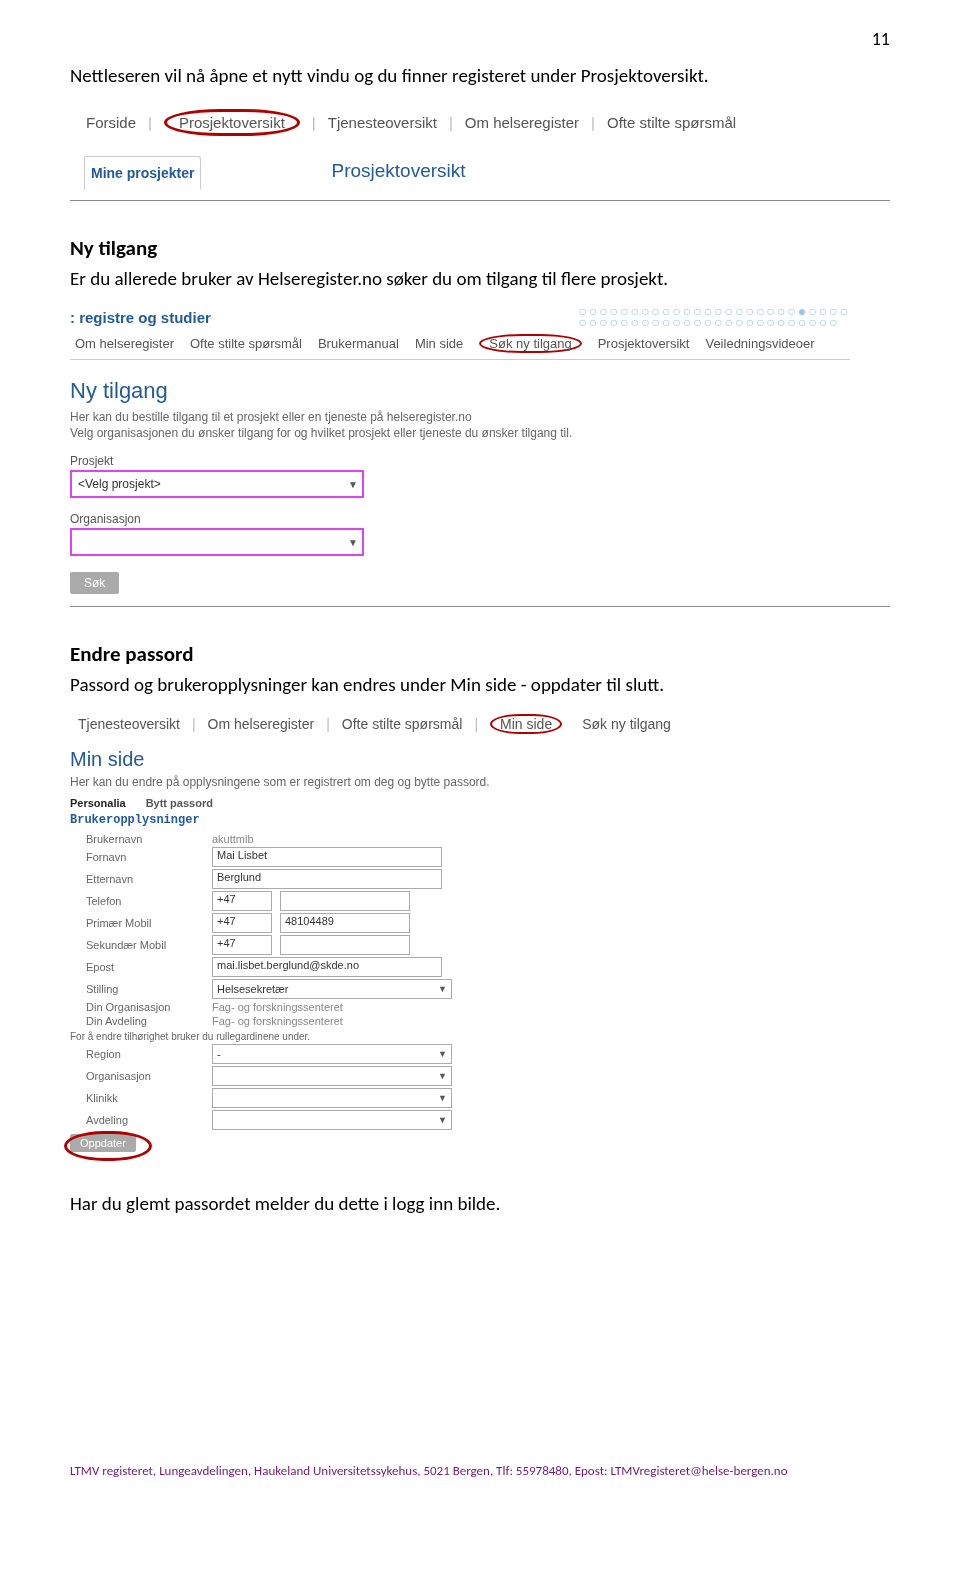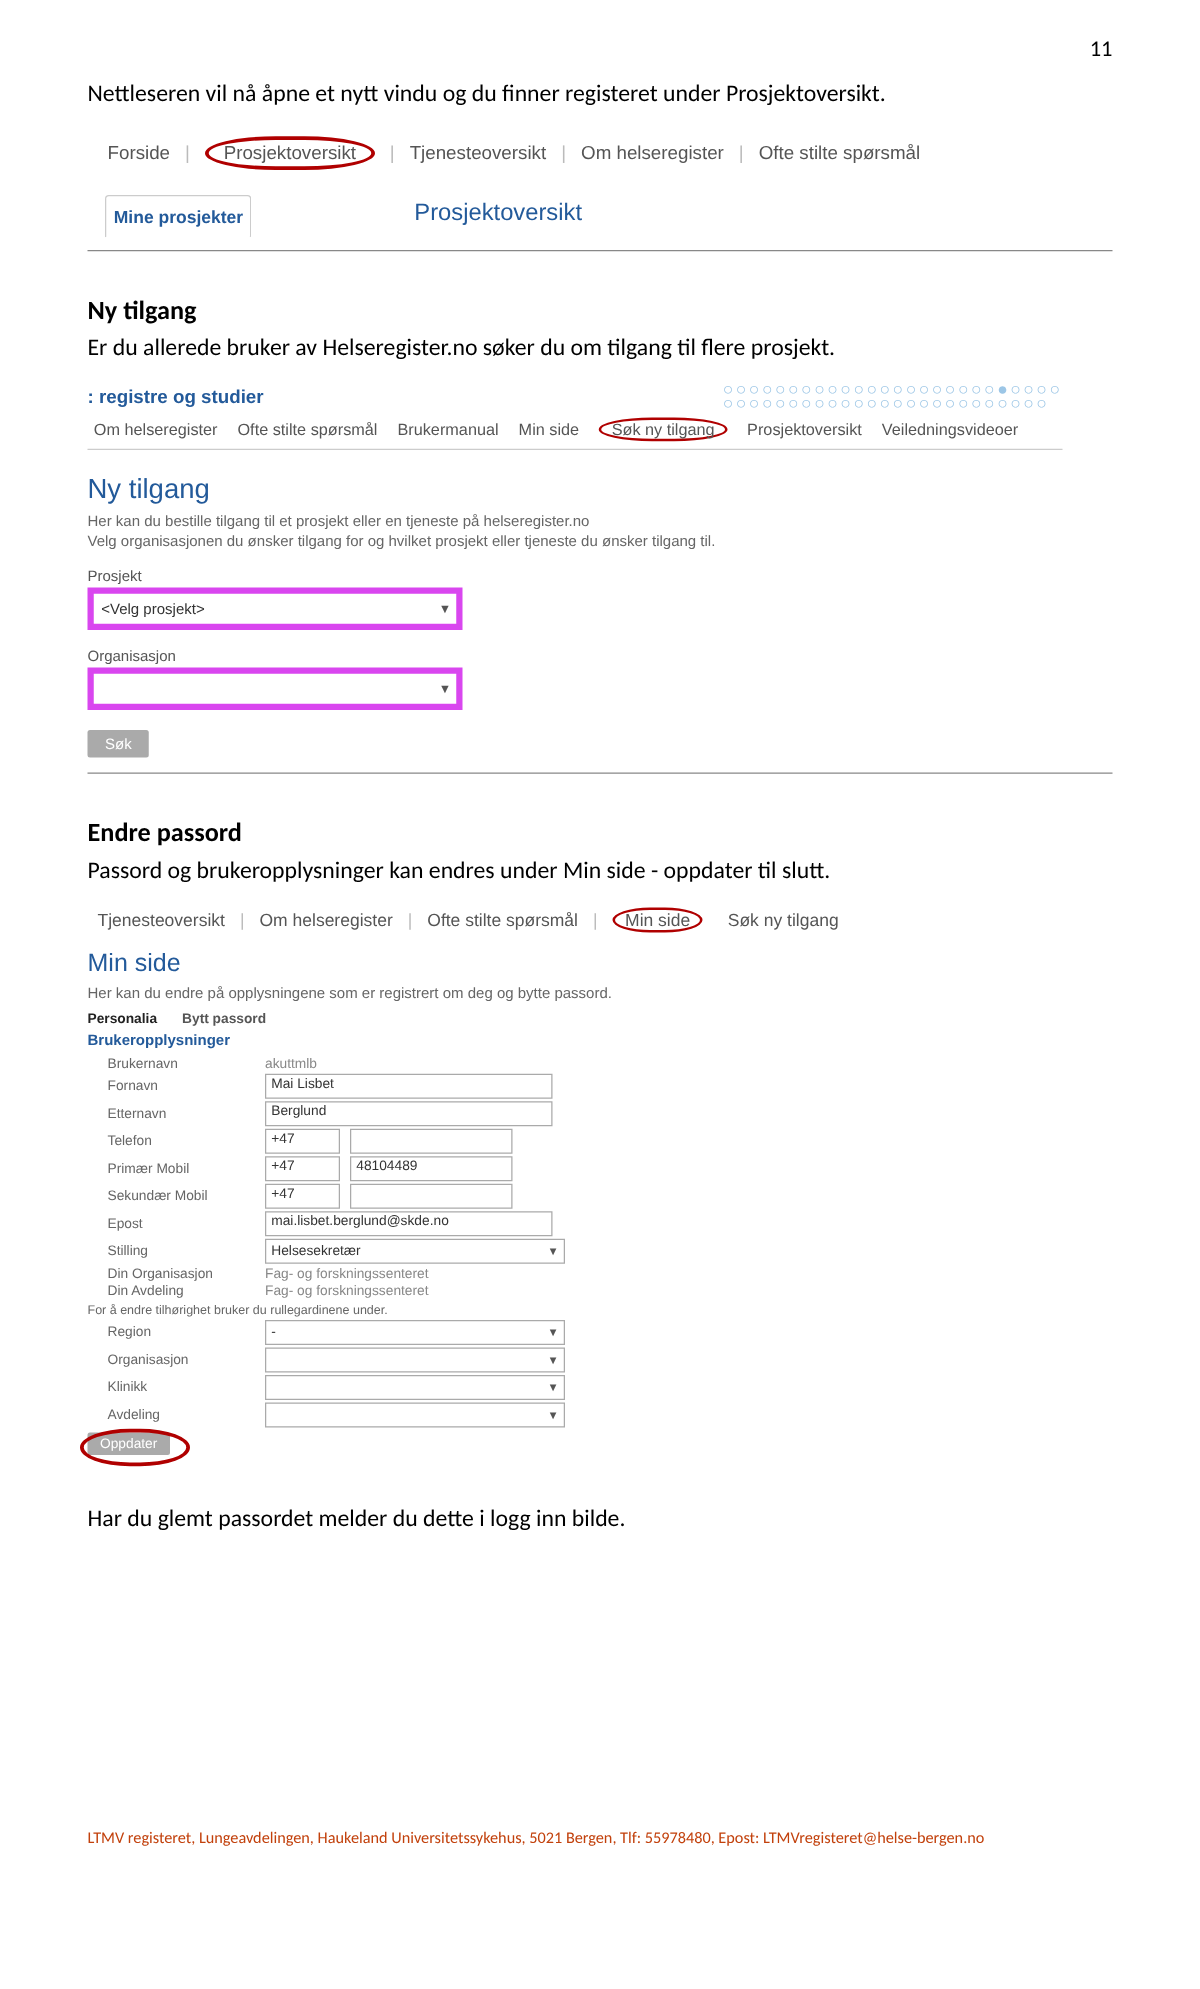--- a/index.html
+++ b/index.html
@@ -134,21 +134,21 @@
   .form-label {
     font-size: 12px;
     color: #555;
     margin-top: 14px;
     margin-bottom: 2px;
   }
   .select-box {
     display: inline-flex;
     align-items: center;
     justify-content: space-between;
-    border: 5px solid #d946ef;
+    border: 2px solid #d946ef;
     width: 280px;
     height: 22px;
     padding: 1px 4px 1px 6px;
     background: #fff;
     font-size: 12px;
     color: #333;
   }
   .select-box .arrow {
     font-size: 10px;
     color: #555;
@@ -192,20 +192,21 @@
     font-weight: bold;
     color: #555;
     padding: 6px 0 2px 0;
   }
   .tab-pair .active { color: #222; }
   .brukeropp {
     color: #235a9a;
     font-weight: bold;
     font-size: 12px;
     padding: 2px 0 4px 0;
+    font-family: Liberation Mono, monospace;
   }
   .frow {
     display:flex;
     align-items:center;
     gap: 8px;
     margin: 2px 0;
     font-size: 11px;
     color:#666;
     padding-left:16px;
   }
@@ -251,21 +252,21 @@
   .red-ellipse {
     position:absolute;
     border:3px solid #b00000;
     border-radius: 50%/55%;
   }
   .footer {
     position:absolute;
     bottom: 22px;
     left: 70px;
     font-size: 13px;
-    color:#c2410c;
+    color:#701a75;
   }
 </style>
 </head>
 <body>
 
 <div class="page">
   <div class="pagenum">11</div>
 
   <p class="body-text">Nettleseren vil nå åpne et nytt vindu og du finner registeret under Prosjektoversikt.</p>
 

